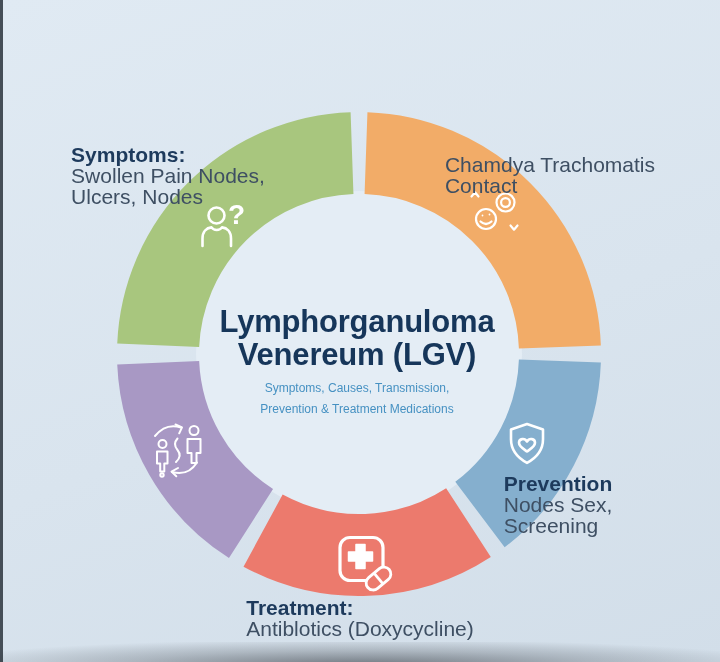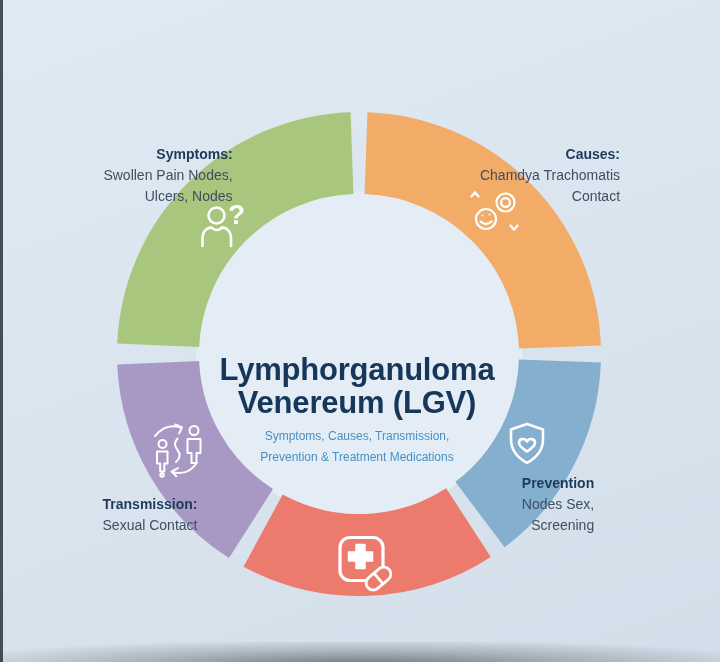--- a/index.html
+++ b/index.html
@@ -7,25 +7,25 @@
     position:relative;width:720px;height:662px;overflow:hidden;
     background:linear-gradient(160deg,#e0eaf3 0%,#d9e4ee 55%,#d2dee9 100%);
     font-family:"Liberation Sans",sans-serif;
   }
   .edge-strip{position:absolute;left:0;top:0;bottom:0;width:3px;background:#454e57;}
   .bottom-shadow{
     position:absolute;left:0;right:0;bottom:0;height:20px;
     background:radial-gradient(60% 130% at 50% 115%, rgba(30,34,40,.55) 0%, rgba(30,34,40,.22) 55%, rgba(30,34,40,0) 100%);
   }
   svg.donut{position:absolute;left:0;top:0;}
-  .label{position:absolute;transform:translate(-50%,-50%);text-align:right;
-    color:#3e4f63;font-size:14px;line-height:21px;white-space:nowrap;}
+  .label{position:absolute;transform:translate(-50%,-50%);text-align:left;
+    color:#3e4f63;font-size:21px;line-height:21px;white-space:nowrap;}
   .label .heading{display:block;font-weight:bold;color:#1d3a5c;}
   .center-text{position:absolute;left:357px;top:362px;transform:translate(-50%,-50%);
-    text-align:center;white-space:nowrap;margin-top:48px;}
+    text-align:center;white-space:nowrap;}
   .center-text .title{font-weight:bold;color:#16365a;font-size:31px;line-height:33px;letter-spacing:-.2px;}
   .center-text .subtitle{margin-top:7px;color:#4691c2;font-size:12px;line-height:20.5px;}
   .title span,.subtitle span{display:block;}
 </style>
 </head>
 <body>
 
 <div class="stage">
 
   <svg class="donut" width="720" height="662" viewBox="0 0 720 662">
@@ -85,36 +85,35 @@
     </g>
   </svg>
 
   <div class="label" style="left:168px;top:175px">
     <span class="heading">Symptoms:</span>
     <span>Swollen Pain Nodes,</span><br>
     <span>Ulcers, Nodes</span>
   </div>
 
   <div class="label" style="left:550px;top:175px">
-    <span class="heading">Causes:</span>
     <span>Chamdya Trachomatis</span><br>
     <span>Contact</span>
   </div>
 
   <div class="label" style="left:558px;top:504px">
     <span class="heading">Prevention</span>
     <span>Nodes Sex,</span><br>
     <span>Screening</span>
   </div>
 
-  <div class="label" style="left:150px;top:515px">
-    <span class="heading">Transmission:</span>
-    <span>Sexual Contact</span>
+
+  <div class="label" style="left:360px;top:618px">
+    <span class="heading">Treatment:</span>
+    <span>Antiblotics (Doxycycline)</span>
   </div>
-
 
   <div class="center-text">
     <div class="title">
       <span>Lymphorganuloma</span>
       <span>Venereum (LGV)</span>
     </div>
     <div class="subtitle">
       <span>Symptoms, Causes, Transmission,</span>
       <span>Prevention &amp; Treatment Medications</span>
     </div>

